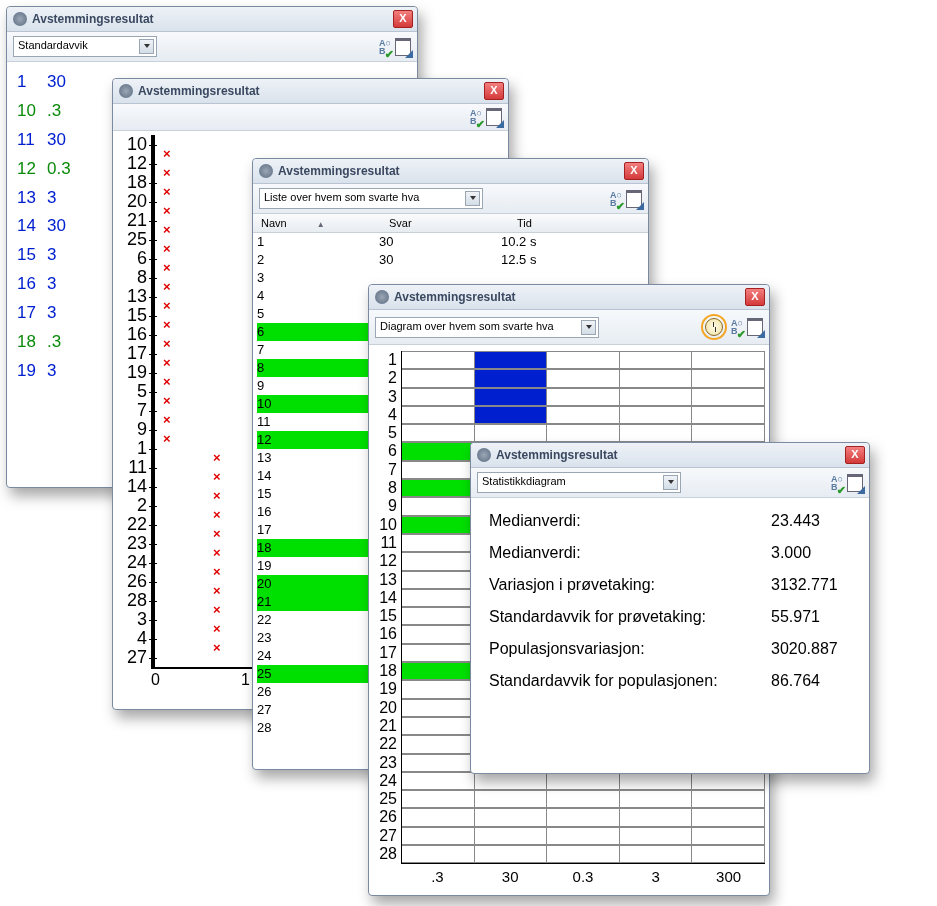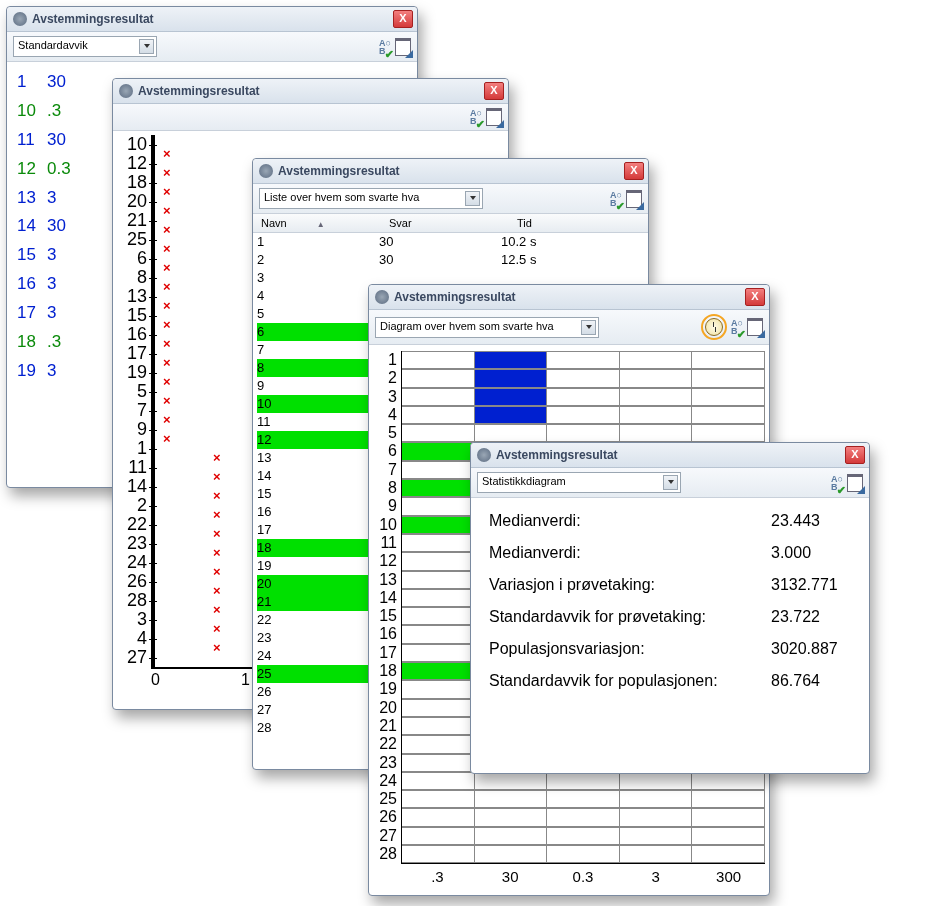--- a/index.html
+++ b/index.html
@@ -1026,21 +1026,21 @@
       <div class="stat-row">
         <div class="sl">Medianverdi:</div>
         <div class="sv">3.000</div>
       </div>
       <div class="stat-row">
         <div class="sl">Variasjon i prøvetaking:</div>
         <div class="sv">3132.771</div>
       </div>
       <div class="stat-row">
         <div class="sl">Standardavvik for prøvetaking:</div>
-        <div class="sv">23.722</div>
+        <div class="sv">55.971</div>
       </div>
       <div class="stat-row">
         <div class="sl">Populasjonsvariasjon:</div>
         <div class="sv">3020.887</div>
       </div>
       <div class="stat-row">
         <div class="sl">Standardavvik for populasjonen:</div>
         <div class="sv">86.764</div>
       </div>
     </div>

